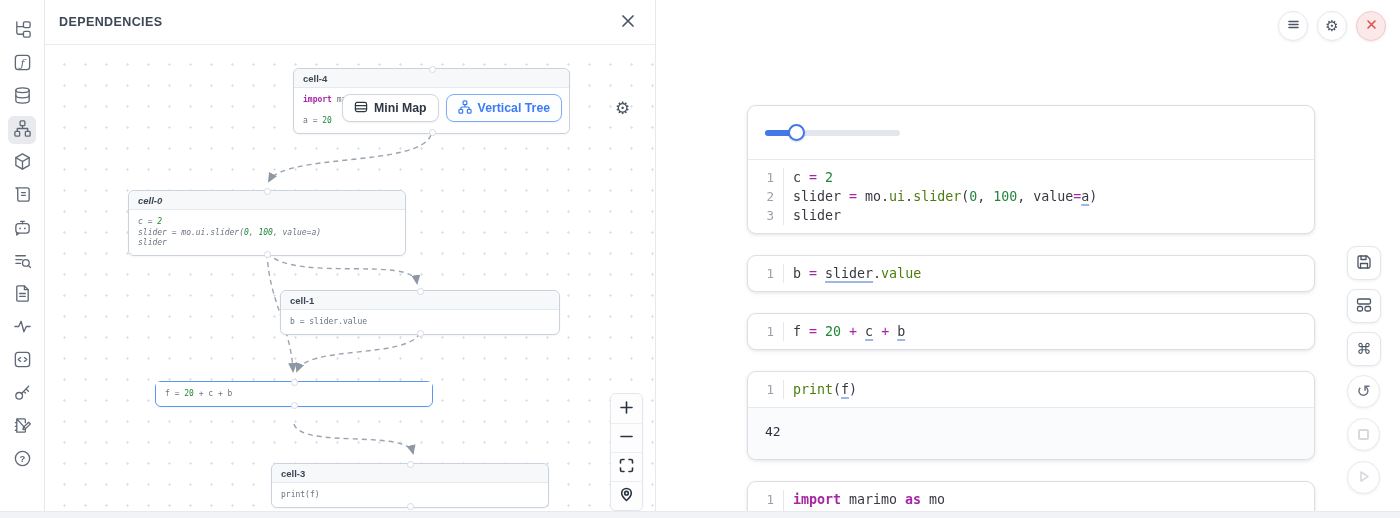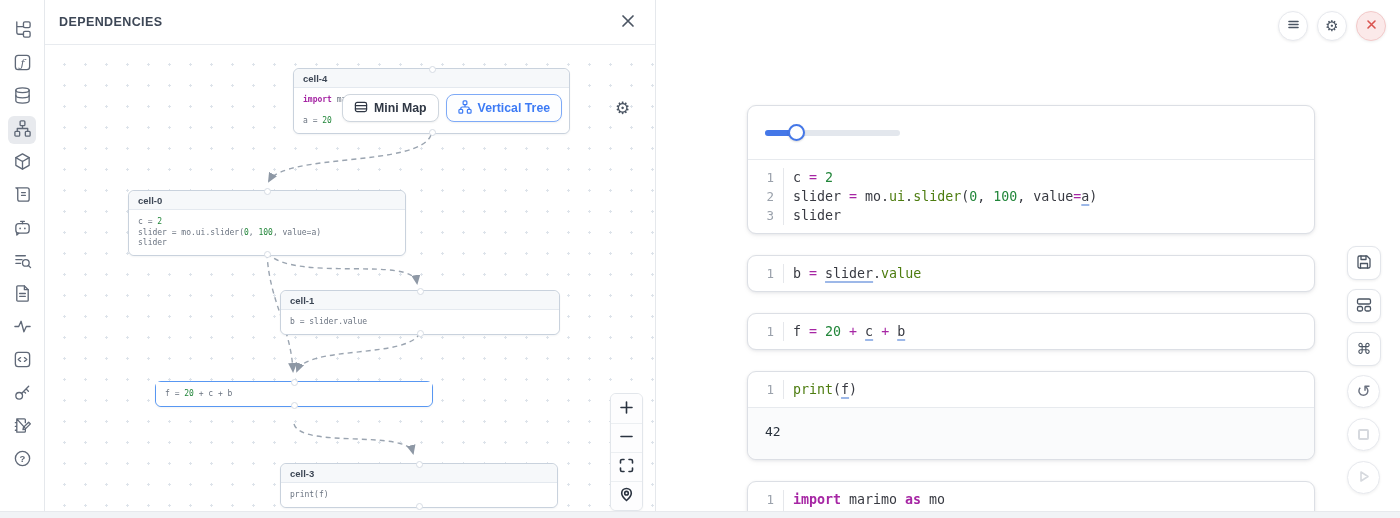--- a/index.html
+++ b/index.html
@@ -256,40 +256,40 @@
       </svg>
       <div id="graph-nodes">
           <div class="g-node" style="left: 248px; top: 23px; width: 277px;">
             <div class="g-node-header">cell-4</div>
             <div class="g-node-body">
               <div class="cl"><span class="tk-k">import</span><span class="tk-p"> marimo </span><span class="tk-k">as</span><span class="tk-p"> mo</span></div>
               <div class="cl"></div>
               <div class="cl"><span class="tk-p">a = </span><span class="tk-n">20</span></div>
             </div>
           </div>
-          <div class="g-node" style="left: 83px; top: 145px; width: 278px;">
+          <div class="g-node" style="left: 83px; top: 145px; width: 278px; font-style: italic;">
             <div class="g-node-header">cell-0</div>
             <div class="g-node-body">
               <div class="cl"><span class="tk-p">c = </span><span class="tk-n">2</span></div>
               <div class="cl"><span class="tk-p">slider = mo.ui.slider(</span><span class="tk-n">0</span><span class="tk-p">, </span><span class="tk-n">100</span><span class="tk-p">, value=a)</span></div>
               <div class="cl"><span class="tk-p">slider</span></div>
             </div>
           </div>
           <div class="g-node" style="left: 235px; top: 245px; width: 280px;">
             <div class="g-node-header">cell-1</div>
             <div class="g-node-body">
               <div class="cl"><span class="tk-p">b = slider.value</span></div>
             </div>
           </div>
           <div class="g-node selected" style="left: 110px; top: 336px; width: 278px;">
             <div class="g-node-body">
               <div class="cl"><span class="tk-p">f = </span><span class="tk-n">20</span><span class="tk-p"> + c + b</span></div>
             </div>
           </div>
-          <div class="g-node" style="left: 235px; top: 418px; width: 278px;">
+          <div class="g-node" style="left: 226px; top: 418px; width: 278px;">
             <div class="g-node-header">cell-3</div>
             <div class="g-node-body">
               <div class="cl"><span class="tk-p">print(f)</span></div>
             </div>
           </div>
         </div>
       <div class="graph-toolbar">
         <button class="gt-btn">
             <span><svg viewBox="0 0 15 15">
                 <rect x="1.5" y="2.5" width="12" height="10" rx="2"></rect>

